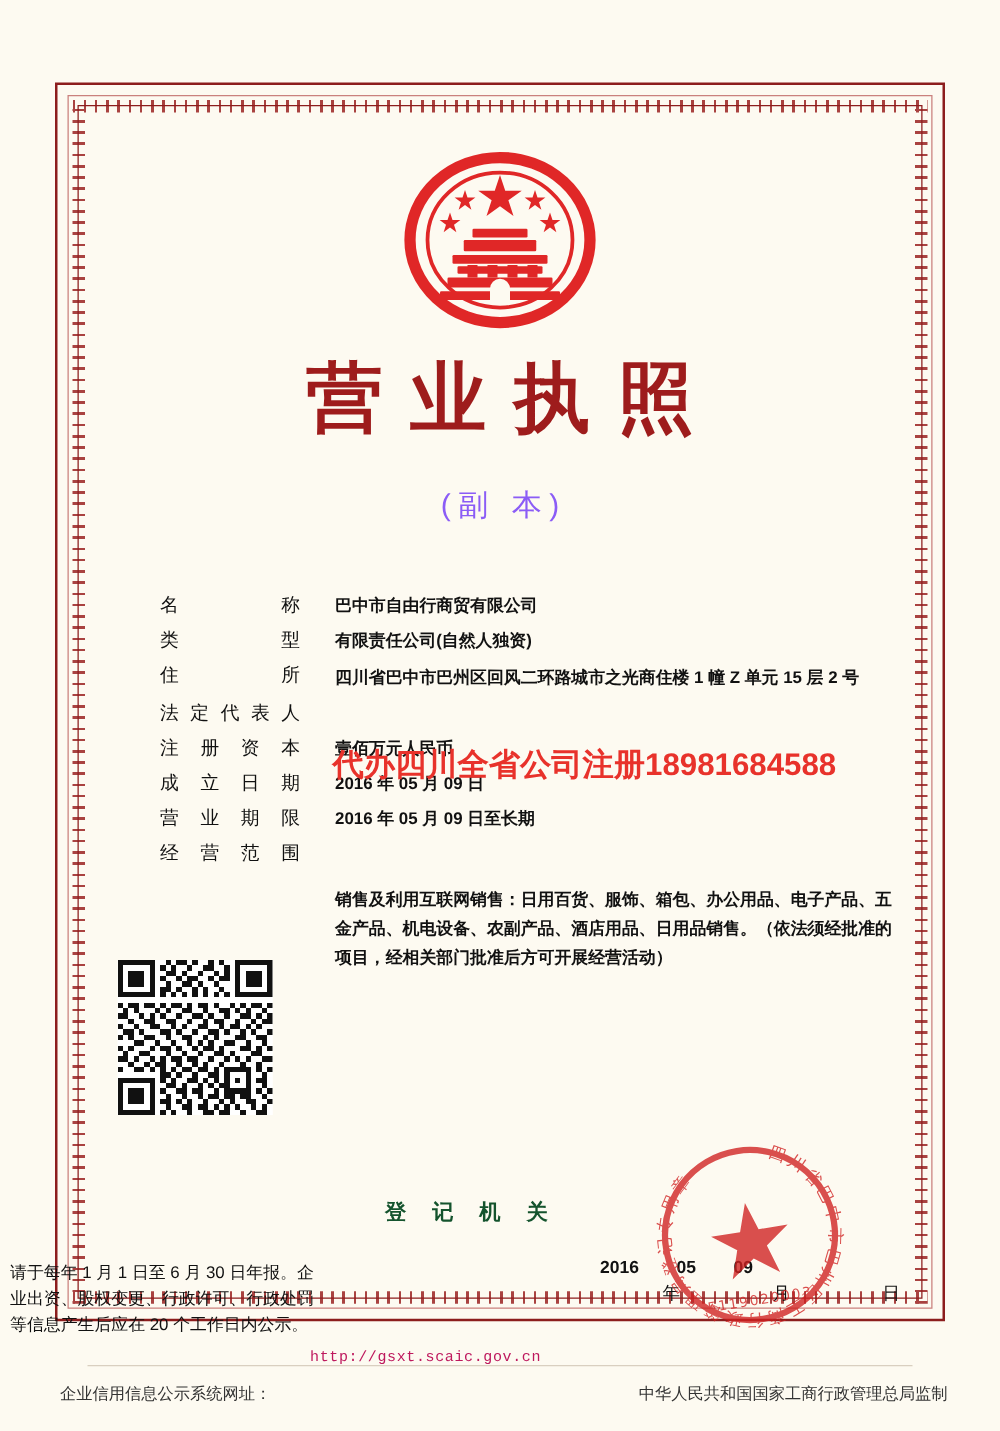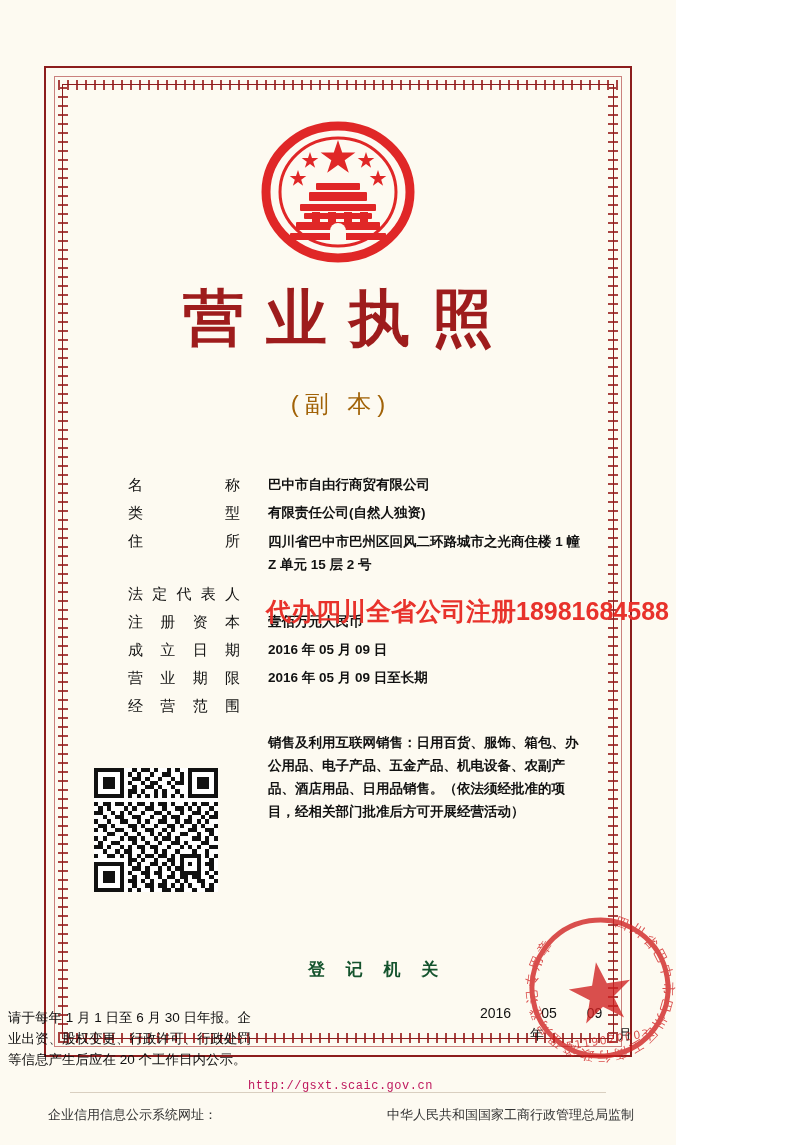--- a/index.html
+++ b/index.html
@@ -4,21 +4,21 @@
 <style>
   * { box-sizing: border-box; }
   html, body {
     margin: 0; padding: 0;
     width: 800px; height: 1145px;
     background: #ffffff;
     font-family: "Liberation Sans", sans-serif;
   }
   #page {
     position: relative;
-    width: 676px; height: 1145px;
+    width: 800px; height: 1145px;
     background: #fdfaf1;
     overflow: hidden;
   }
   
   .frame-outer {
     position: absolute;
     left: 44px; top: 66px; right: 44px; bottom: 88px;
     border: 2px solid #8c1d1d;
   }
   .frame-inner {
@@ -68,21 +68,21 @@
     text-indent: 22px;
     color: #9e1c1c;
   }
   .title-sub {
     position: absolute;
     left: 0; right: 0; top: 388px;
     text-align: center;
     font-size: 24px;
     letter-spacing: 6px;
     text-indent: 6px;
-    color: #a16207;
+    color: #8b5cf6;
   }
   .credit-code {
     position: absolute;
     left: 0; right: 0; top: 430px;
     text-align: center;
     font-size: 15px;
     font-weight: bold;
     color: #1d1d1d;
     letter-spacing: 1px;
   }
@@ -151,21 +151,21 @@
   .date-line {
     position: absolute;
     left: 480px; top: 1005px;
     width: 240px;
     font-size: 14px;
     color: #111;
     display: flex;
     align-items: baseline;
     gap: 30px;
   }
-  .date-line .d { font-weight: normal; }
+  .date-line .d { font-weight: bold; }
   .date-units {
     position: absolute;
     left: 530px; top: 1026px;
     width: 190px;
     display: flex;
     justify-content: space-between;
     font-size: 14px;
     color: #111;
   }
 

